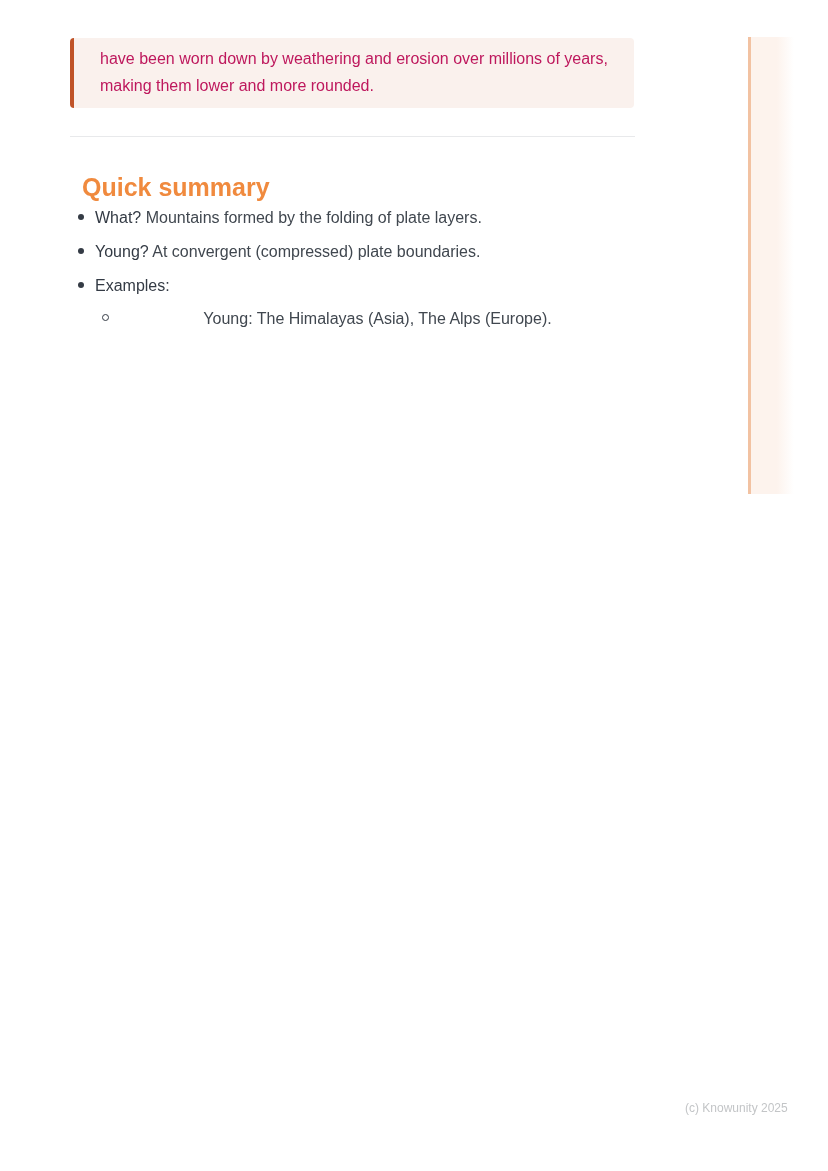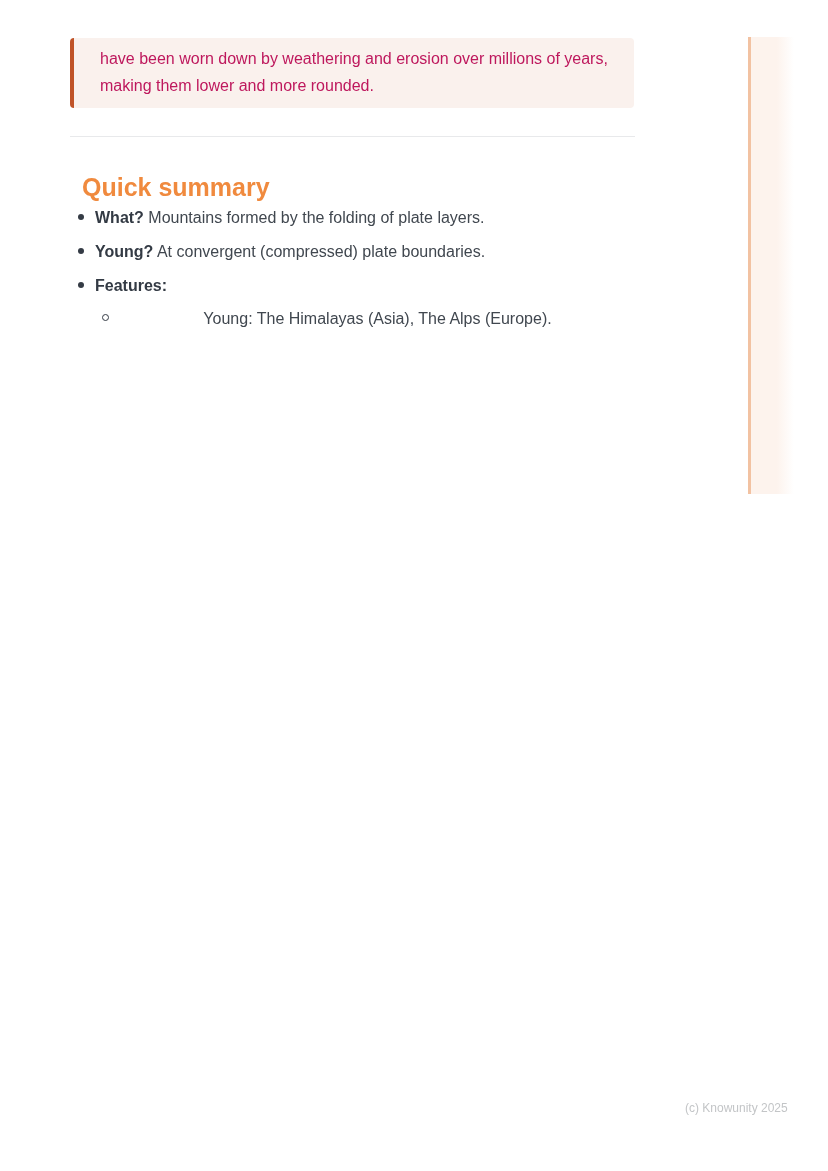--- a/index.html
+++ b/index.html
@@ -74,21 +74,21 @@
     position: absolute;
     left: 8px;
     top: 9px;
     width: 6px;
     height: 6px;
     border-radius: 50%;
     background: #343b45;
   }
   .li strong {
     color: #333a44;
-    font-weight: bold;
+    font-weight: normal;
   }
   .sublist {
     margin-top: 2px;
     text-align: center;
   }
   .subli {
     position: relative;
     padding-left: 25px;
     margin-top: 8px;
   }
@@ -146,21 +146,21 @@
   <div class="li">
     <span class="dot"></span>
     <strong>Young?</strong>
     <span>At convergent (compressed) plate boundaries.</span>
   </div>
 
 
 
   <div class="li">
     <span class="dot"></span>
-    <strong>Features:</strong>
+    <strong>Examples:</strong>
     <div class="sublist">
       <div class="subli">
         <span class="circle"></span>
         <span>Young: The Himalayas (Asia), The Alps (Europe).</span>
       </div>
     </div>
   </div>
 
 </div>
 

